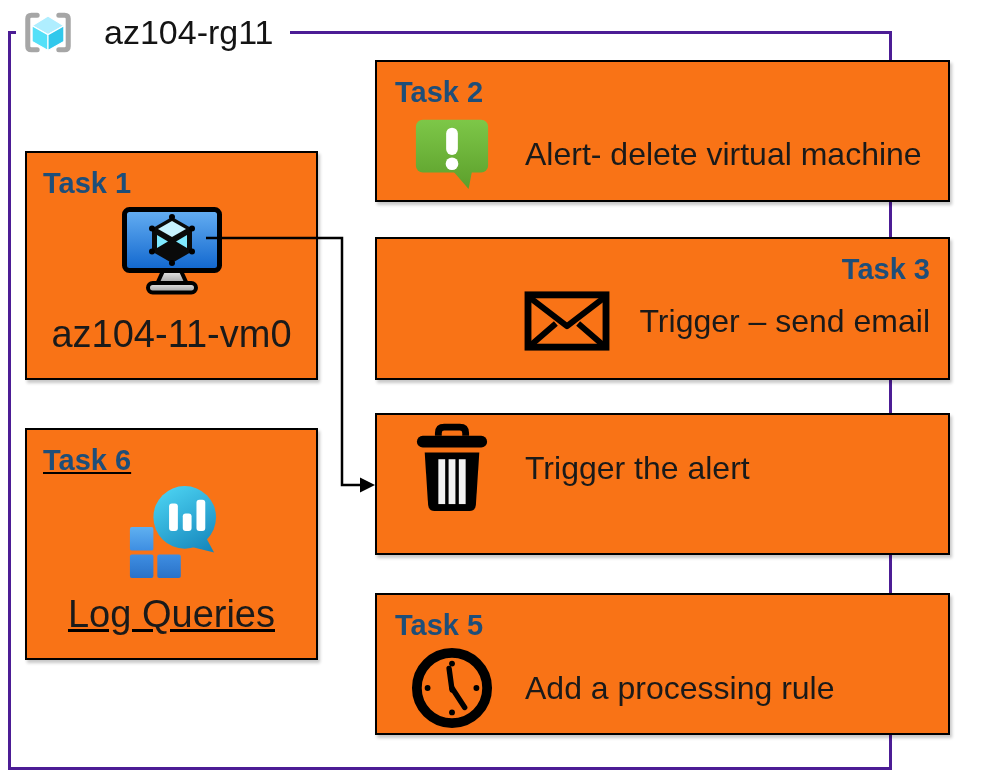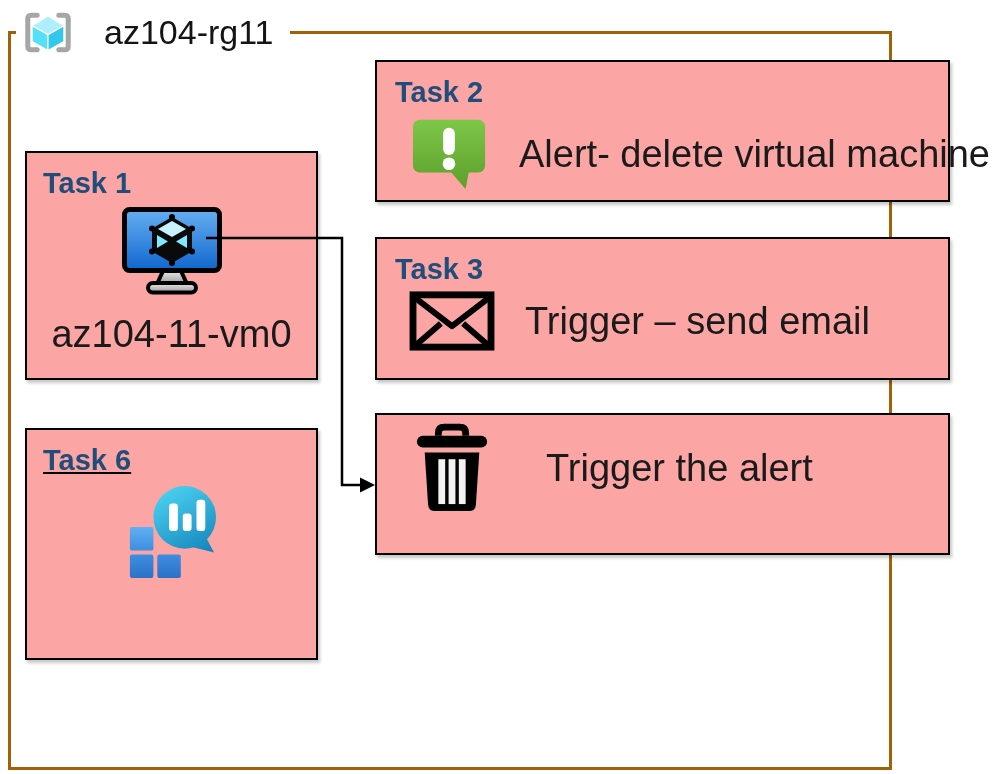--- a/index.html
+++ b/index.html
@@ -2,50 +2,50 @@
 <html><head>
 <meta charset="utf-8">
 <style>
   html,body{margin:0;padding:0;background:#fff;}
   .stage{
     position:relative;width:992px;height:774px;background:#ffffff;
     font-family:"Liberation Sans",sans-serif;overflow:hidden;
   }
   .rg-frame{
     position:absolute;left:8px;top:31px;width:884px;height:739px;
-    border:3px solid #a16207;box-sizing:border-box;background:#fff;
+    border:3px solid #4c1d95;box-sizing:border-box;background:#fff;
   }
   .rg-legend{
     position:absolute;left:5px;top:-31px;height:58px;background:#ffffff;
     display:flex;align-items:center;gap:30px;padding:0 16px 0 6px;z-index:2;
   }
   .rg-title{font-size:34px;color:#141414;white-space:nowrap;}
   .box{
-    position:absolute;background:#fca5a5;border:2px solid #000;
+    position:absolute;background:#f97316;border:2px solid #000;
     box-sizing:border-box;box-shadow:2px 3px 3px rgba(0,0,0,0.22);
     display:flex;flex-direction:column;
   }
   .heading{font-weight:bold;color:#1E4E79;font-size:29px;line-height:36px;}
   
   .box.left{padding:12px 16px;align-items:stretch;}
   .box.left .heading{align-self:flex-start;}
   .box.left .icon-wrap{align-self:center;margin-top:6px;line-height:0;}
   .box.left .caption{
     margin-top:auto;margin-bottom:10px;text-align:center;
     font-size:38px;color:#1a1a1a;
   }
   
   .box.right{padding:12px 18px;}
   .box.right .row{display:flex;align-items:center;margin-top:4px;padding-left:12px;}
   .box.right .icon-slot{width:90px;display:flex;justify-content:center;line-height:0;}
-  .box.right .label{margin-left:28px;font-size:38px;color:#1a1a1a;white-space:nowrap;}
+  .box.right .label{margin-left:28px;font-size:32px;color:#1a1a1a;white-space:nowrap;}
   .task1{left:14px;top:117px;width:293px;height:229px;}
   .task6{left:14px;top:394px;width:293px;height:232px;text-decoration:underline;}
   .task2{left:364px;top:26px;width:575px;height:142px;}
-  .task3{left:364px;top:203px;width:575px;height:143px;}
+  .task3{left:364px;top:203px;width:575px;height:143px;align-items:flex-end;}
   .task4{left:364px;top:379px;width:575px;height:142px;}
   .task5{left:364px;top:559px;width:575px;height:142px;}
   .connector{position:absolute;left:0;top:0;z-index:5;pointer-events:none;}
 </style>
 </head>
 <body>
 
 <div class="stage">
 
   <div class="rg-frame">
@@ -114,20 +114,21 @@
           <path d="M58 62 L90 70 L76 44 Z" fill="url(#lteal)"></path>
           <circle cx="60" cy="34" r="32" fill="url(#lteal)"></circle>
           <rect x="44" y="20" width="9" height="28" rx="3" fill="#fff"></rect>
           <rect x="58" y="30" width="9" height="18" rx="3" fill="#fff"></rect>
           <rect x="72" y="16" width="9" height="32" rx="3" fill="#fff"></rect>
           <rect x="4" y="44" width="24" height="24" rx="2" fill="url(#lblueA)"></rect>
           <rect x="4" y="72" width="24" height="24" rx="2" fill="url(#lblueB)"></rect>
           <rect x="32" y="72" width="24" height="24" rx="2" fill="url(#lblueB)"></rect>
         </svg>
       </div>
+      <div class="caption">Log Queries</div>
     </div>
 
     <div class="box right task2">
       <div class="heading">Task 2</div>
       <div class="row">
         <div class="icon-slot">
           <svg width="84" height="80" viewBox="0 0 86 82">
             <defs>
               <linearGradient id="greenG" gradientUnits="userSpaceOnUse" x1="43" y1="6" x2="43" y2="77">
                 <stop offset="0" stop-color="#7DC748"></stop>
@@ -152,35 +153,52 @@
             <rect x="4.5" y="4.5" width="91" height="61" fill="none" stroke="#000" stroke-width="8"></rect>
             <path d="M7 8 L50 41 L93 8" fill="none" stroke="#000" stroke-width="7" stroke-linejoin="round"></path>
             <path d="M8 63 L37 38 M92 63 L63 38" fill="none" stroke="#000" stroke-width="7"></path>
           </svg>
         </div>
         <span class="label">Trigger – send email</span>
       </div>
     </div>
 
     <div class="box right task4">
-      <div class="row" style="margin-top:-4px;gap:21px;">
+      <div class="row" style="margin-top:-4px;">
         <div class="icon-slot">
           <svg width="78" height="90" viewBox="0 0 80 92">
             <path d="M26 13 V10 Q26 4 32 4 H48 Q54 4 54 10 V13" fill="none" stroke="#000" stroke-width="7"></path>
             <rect x="4" y="13" width="72" height="12" rx="6" fill="#000"></rect>
             <path d="M12 30 H68 L64.5 84 Q64 90 58 90 H22 Q16 90 15.5 84 Z" fill="#000"></path>
             <rect x="26" y="37" width="7" height="46" fill="#F2F2F2"></rect>
             <rect x="36.5" y="37" width="7" height="46" fill="#F2F2F2"></rect>
             <rect x="47" y="37" width="7" height="46" fill="#F2F2F2"></rect>
           </svg>
         </div>
         <span class="label">Trigger the alert</span>
       </div>
     </div>
 
+    <div class="box right task5">
+      <div class="heading">Task 5</div>
+      <div class="row">
+        <div class="icon-slot">
+          <svg width="82" height="82" viewBox="0 0 84 84">
+            <circle cx="42" cy="42" r="36" fill="none" stroke="#000" stroke-width="10"></circle>
+            <circle cx="42" cy="17" r="3" fill="#000"></circle>
+              <circle cx="67" cy="42" r="3" fill="#000"></circle>
+            <circle cx="42" cy="67" r="3" fill="#000"></circle>
+              <circle cx="17" cy="42" r="3" fill="#000"></circle>
+            <path d="M42 44 L39 22" stroke="#000" stroke-width="5.5" stroke-linecap="round"></path>
+            <path d="M42 42 L55 62" stroke="#000" stroke-width="5.5" stroke-linecap="round"></path>
+          </svg>
+        </div>
+        <span class="label">Add a processing rule</span>
+      </div>
+    </div>
 
   </div>
 
   <svg class="connector" width="992" height="774" viewBox="0 0 992 774">
     <path d="M206 238 H342 V485 H360" fill="none" stroke="#000" stroke-width="2.5"></path>
     <polygon points="360,477.5 375,485 360,492.5" fill="#000"></polygon>
   </svg>
 
 </div>
 

